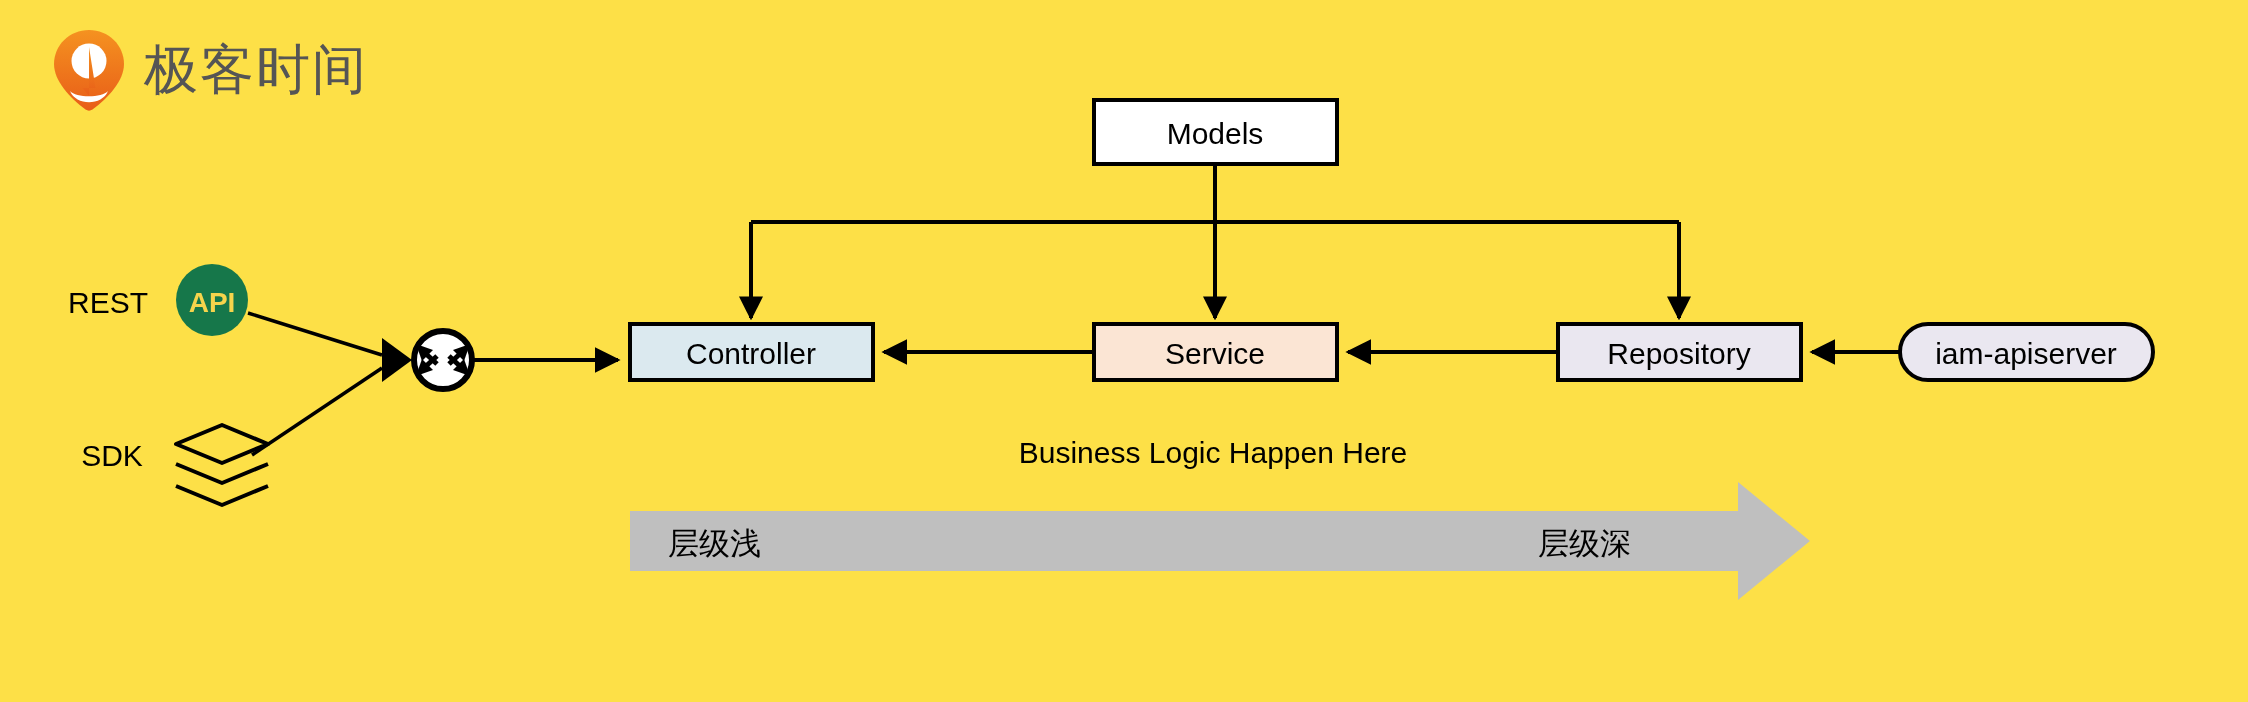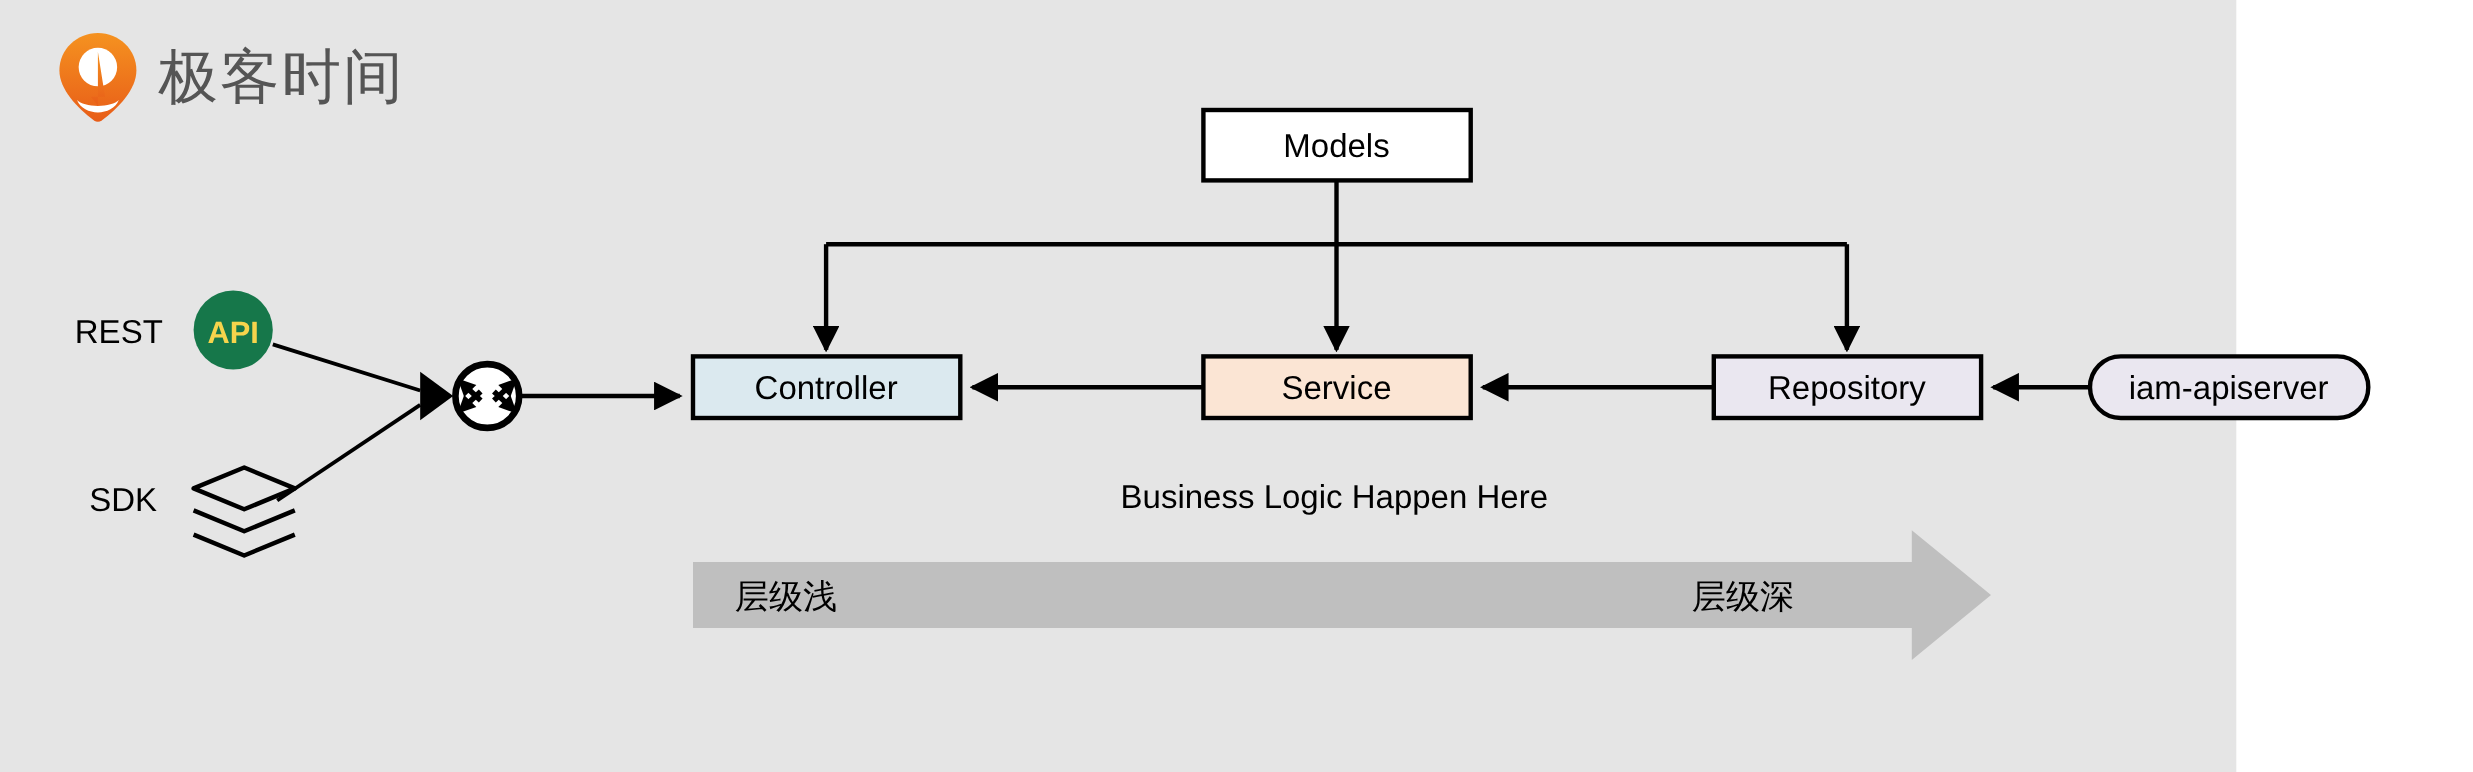--- a/index.html
+++ b/index.html
@@ -9,23 +9,23 @@
     background: #ffffff;
   }
   body {
     font-family: "Liberation Sans", "DejaVu Sans", sans-serif;
     width: 2248px;
     height: 702px;
     overflow: hidden;
   }
   #canvas {
     position: relative;
-    width: 2033px;
+    width: 2248px;
     height: 702px;
-    background: #e5e5e5;
+    background: #fde047;
   }
   #diagram-svg {
     position: absolute;
     left: 0;
     top: 0;
     width: 2248px;
     height: 702px;
   }
   .brand-logo {
     position: absolute;

